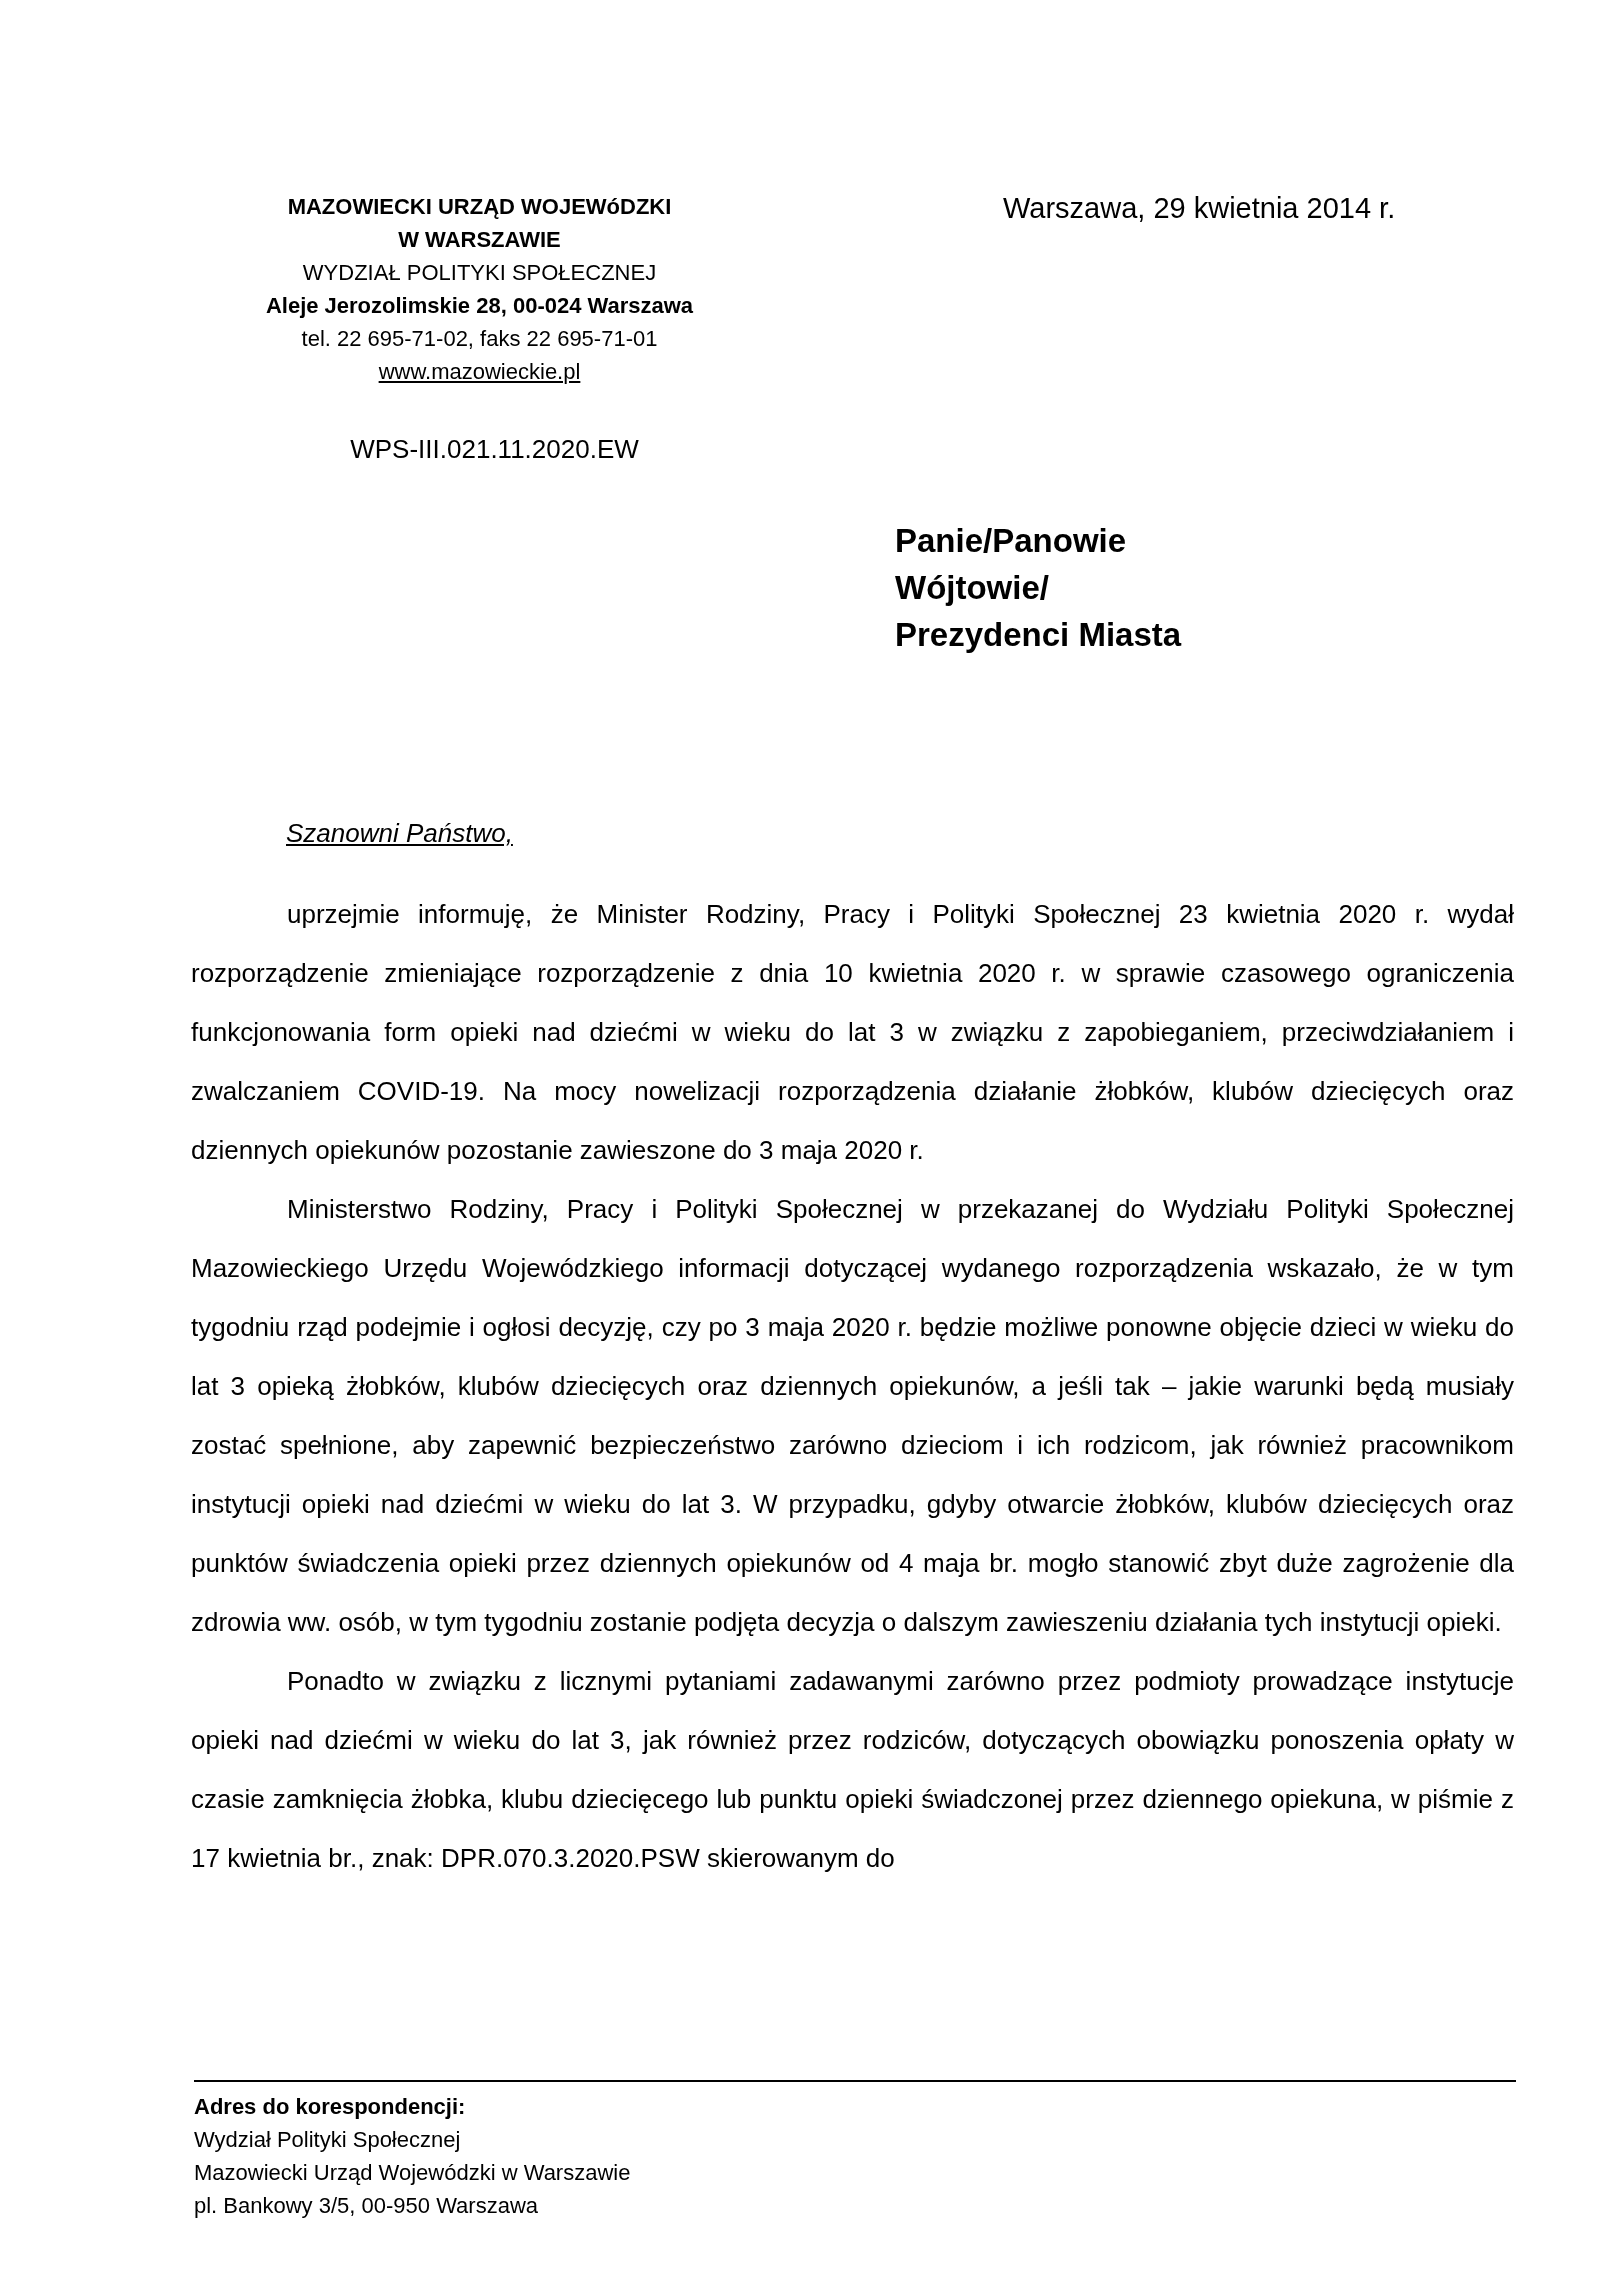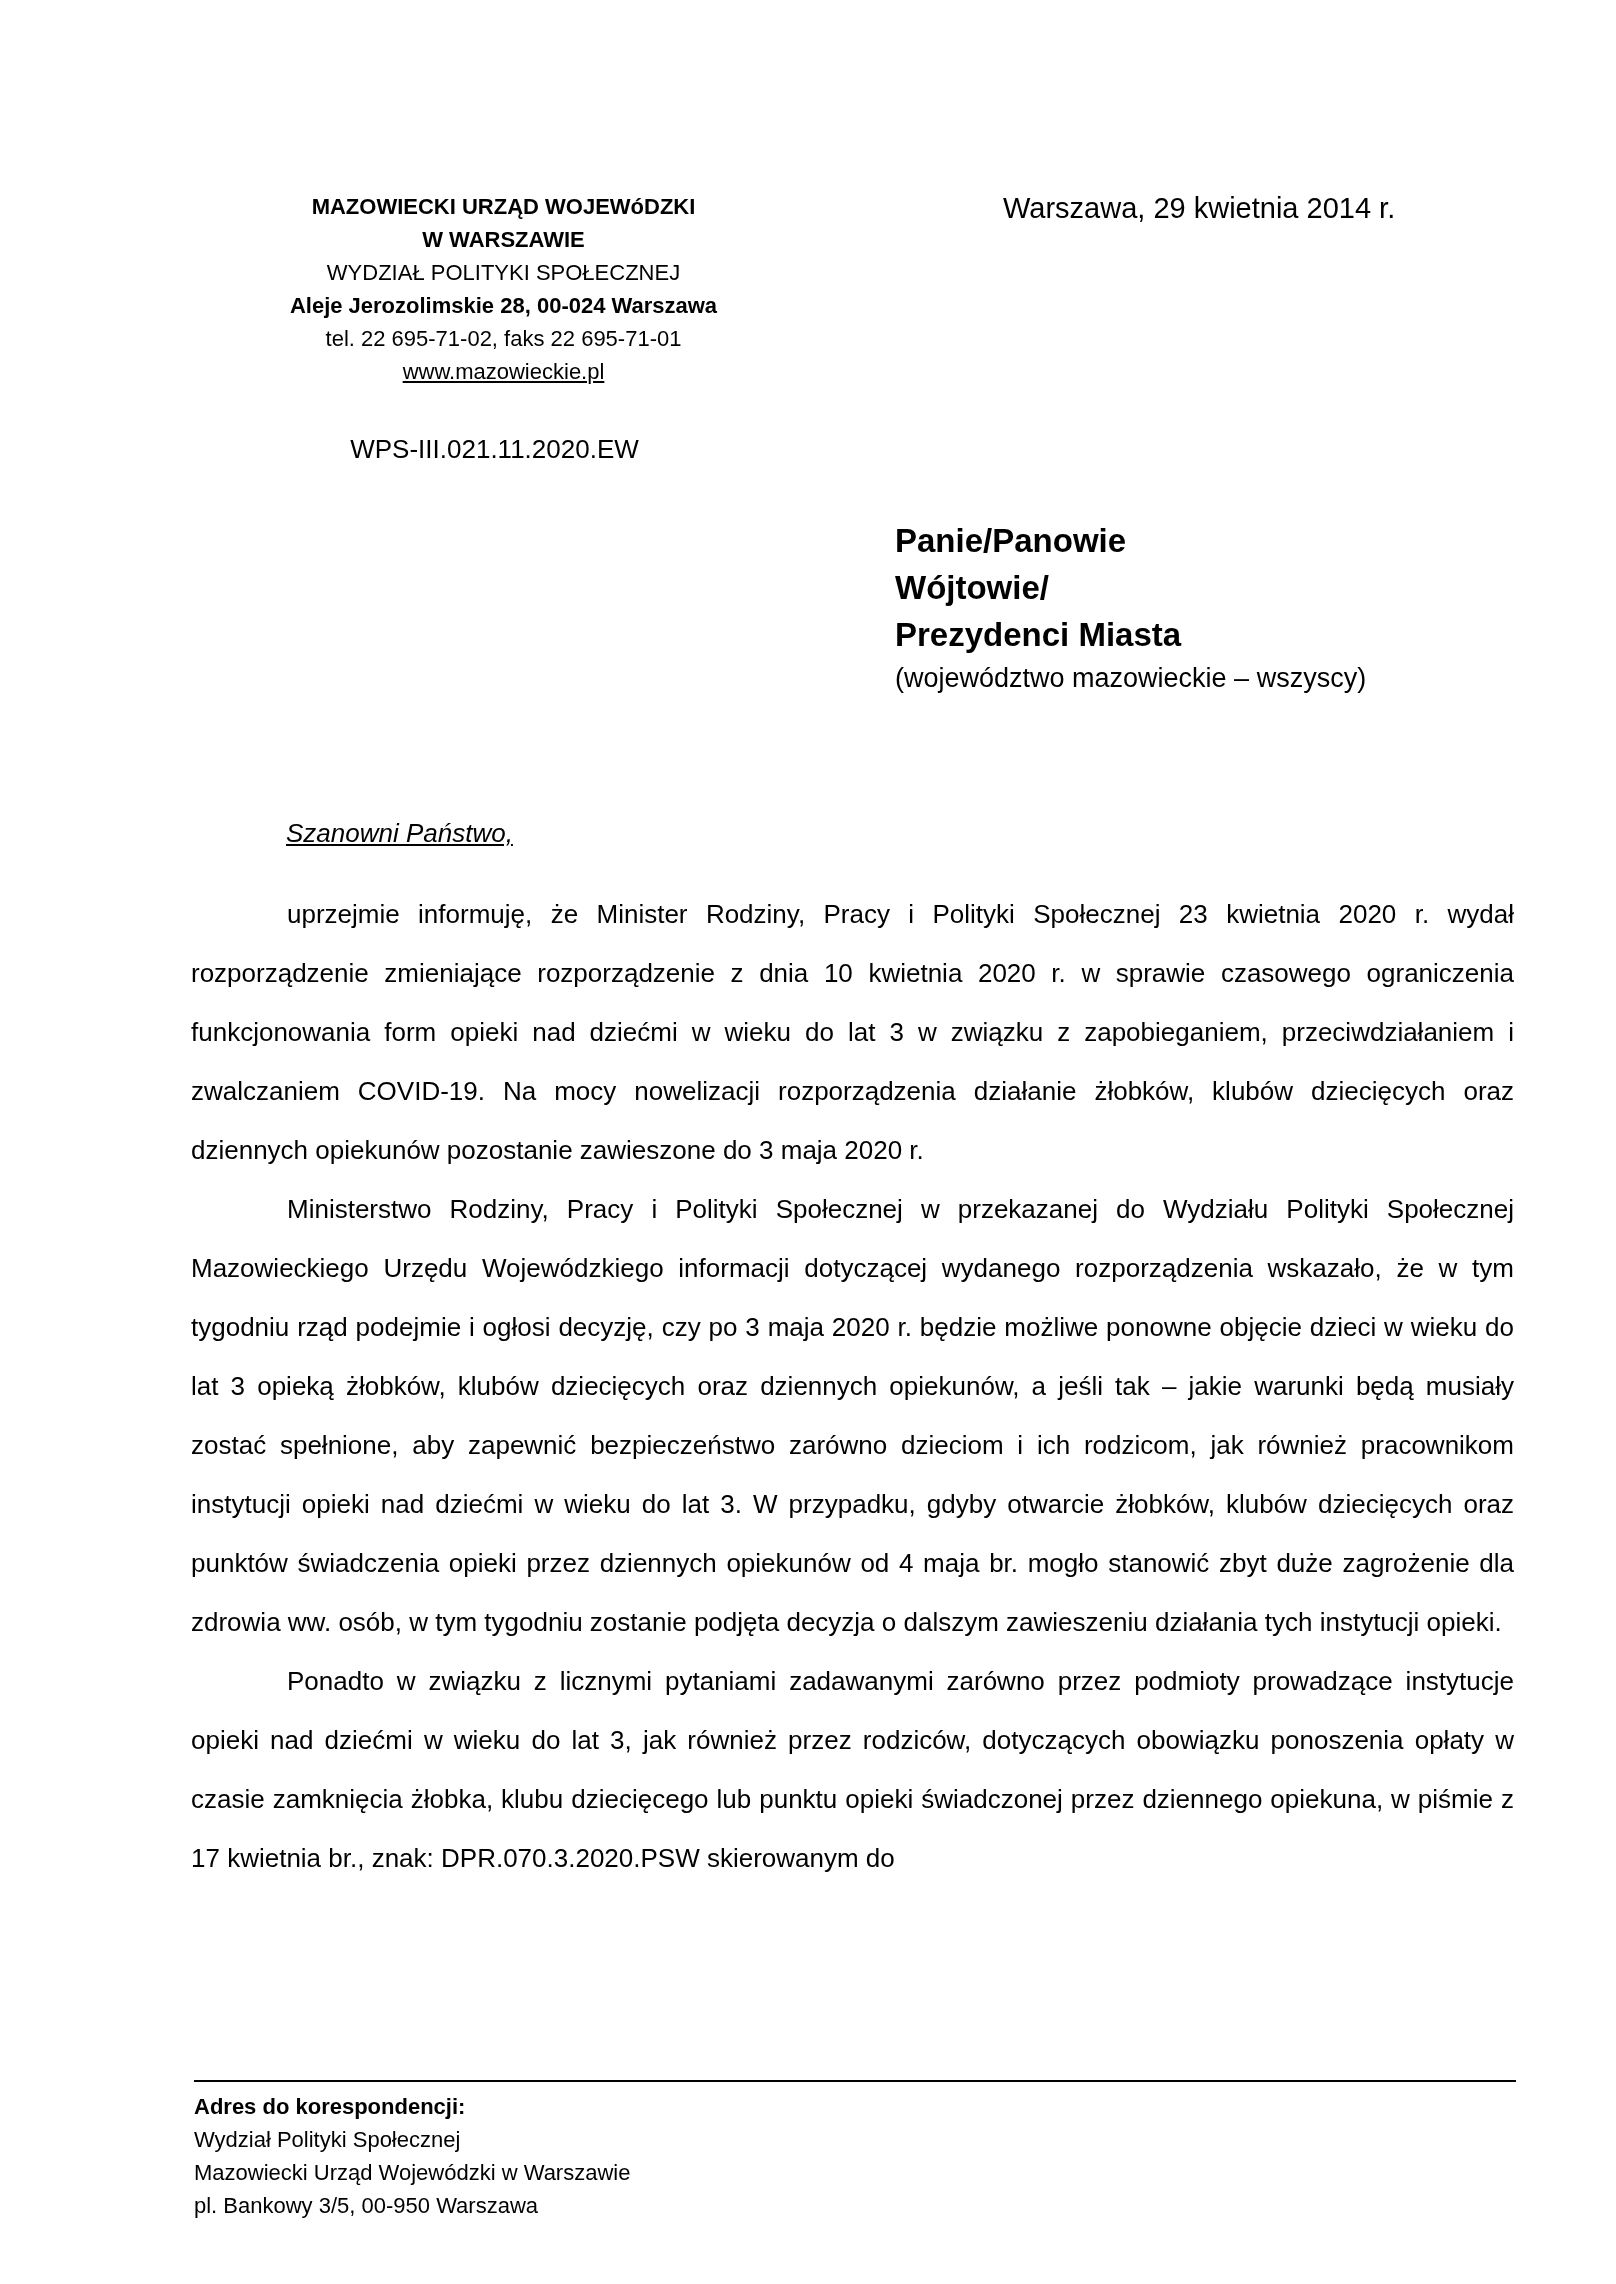--- a/index.html
+++ b/index.html
@@ -12,21 +12,21 @@
       height: 2284px;
       position: relative;
       overflow: hidden;
       font-family: "Liberation Sans", "DejaVu Sans", sans-serif;
       color: #000000;
     }
     .abs { position: absolute; }
 
     
     .letterhead {
-      left: 256px;
+      left: 232px;
       top: 190px;
       width: 495px;
       text-align: center;
       font-size: 22px;
       line-height: 33px;
     }
     .letterhead .b { font-weight: bold; }
     .letterhead .link { text-decoration: underline; }
 
     .signature {
@@ -117,21 +117,20 @@
 </div>
 
 <div class="abs signature">WPS-III.021.11.2020.EW</div>
 
 <div class="abs date">Warszawa, 29 kwietnia 2014 r.</div>
 
 <div class="abs addressee">
   <div class="line-b">Panie/Panowie</div>
   <div class="line-b">Wójtowie/</div>
   <div class="line-b">Prezydenci Miasta</div>
-  <div class="line-n">(województwo mazowieckie – wszyscy)</div>
 </div>
 
 <div class="abs salutation">Szanowni Państwo,</div>
 
 <div class="abs body">
   <p>uprzejmie informuję, że Minister Rodziny, Pracy i Polityki Społecznej 23 kwietnia 2020 r. wydał rozporządzenie zmieniające rozporządzenie z dnia 10 kwietnia 2020 r. w sprawie czasowego ograniczenia funkcjonowania form opieki nad dziećmi w wieku do lat 3 w związku z zapobieganiem, przeciwdziałaniem i zwalczaniem COVID-19. Na mocy nowelizacji rozporządzenia działanie żłobków, klubów dziecięcych oraz dziennych opiekunów pozostanie zawieszone do 3 maja 2020 r.</p>
   <p>Ministerstwo Rodziny, Pracy i Polityki Społecznej w przekazanej do Wydziału Polityki Społecznej Mazowieckiego Urzędu Wojewódzkiego informacji dotyczącej wydanego rozporządzenia wskazało, że w tym tygodniu rząd podejmie i ogłosi decyzję, czy po 3 maja 2020 r. będzie możliwe ponowne objęcie dzieci w wieku do lat 3 opieką żłobków, klubów dziecięcych oraz dziennych opiekunów, a jeśli tak – jakie warunki będą musiały zostać spełnione, aby zapewnić bezpieczeństwo zarówno dzieciom i ich rodzicom, jak również pracownikom instytucji opieki nad dziećmi w wieku do lat 3. W przypadku, gdyby otwarcie żłobków, klubów dziecięcych oraz punktów świadczenia opieki przez dziennych opiekunów od 4 maja br. mogło stanowić zbyt duże zagrożenie dla zdrowia ww. osób, w tym tygodniu zostanie podjęta decyzja o dalszym zawieszeniu działania tych instytucji opieki.</p>
   <p>Ponadto w związku z licznymi pytaniami zadawanymi zarówno przez podmioty prowadzące instytucje opieki nad dziećmi w wieku do lat 3, jak również przez rodziców, dotyczących obowiązku ponoszenia opłaty w czasie zamknięcia żłobka, klubu dziecięcego lub punktu opieki świadczonej przez dziennego opiekuna, w piśmie z 17 kwietnia br., znak: DPR.070.3.2020.PSW skierowanym do</p>
 </div>
 

